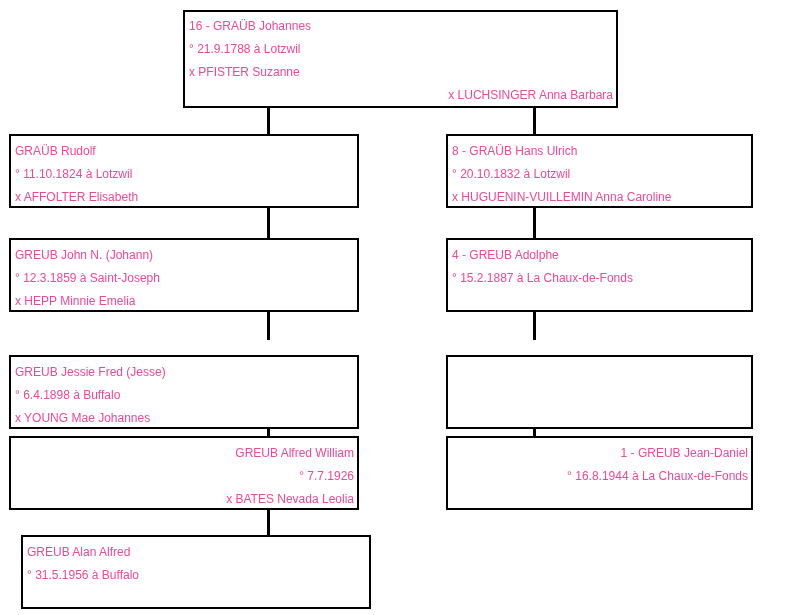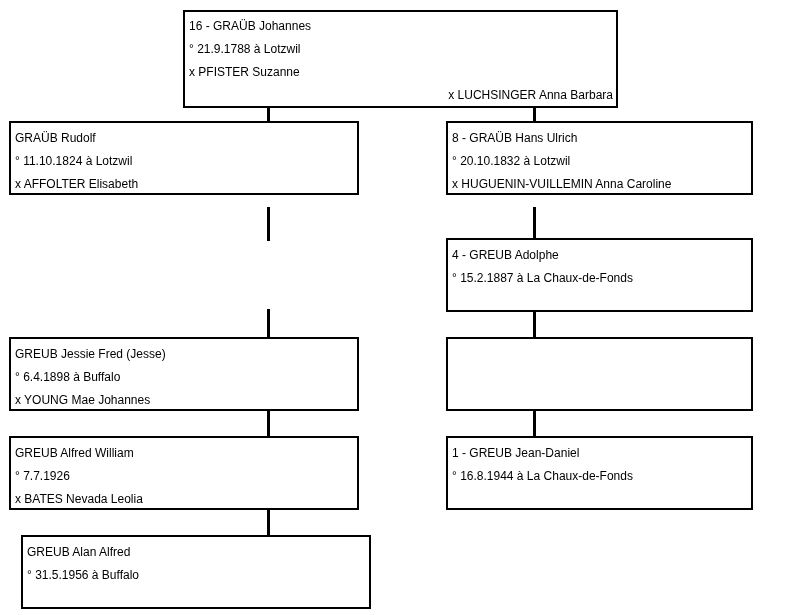--- a/index.html
+++ b/index.html
@@ -4,21 +4,21 @@
 <style>
   * { margin: 0; padding: 0; }
   html, body { background: #ffffff; }
   .canvas {
     position: relative;
     width: 800px;
     height: 615px;
     background: #ffffff;
     font-family: "Liberation Sans", sans-serif;
     font-size: 12px;
-    color: #000000;
+    color: #ec4899;
     overflow: hidden;
   }
   .box {
     position: absolute;
     box-sizing: border-box;
     border: 2px solid #000000;
     background: #ffffff;
     padding: 4px 3px 0 4px;
   }
   .box .line {
@@ -31,24 +31,24 @@
     padding-top: 3px;
   }
   .spouse2 {
     position: absolute;
     right: 3px; bottom: 4px;
     line-height: 14px;
     white-space: nowrap;
   }
   .col-left  { left: 9px;   width: 350px; height: 74px; }
   .col-right { left: 446px; width: 307px; height: 74px; }
-  .row-1 { top: 121px; }
+  .row-1 { top: 134px; }
   .row-2 { top: 238px; }
-  .row-3 { top: 337px; }
-  .row-4 { top: 436px; }
+  .row-3 { top: 355px; }
+  .row-4 { top: 436px; text-align: right; }
   .row-5 { top: 535px; margin-left: 12px; }
   .vline {
     position: absolute;
     width: 3px;
     background: #000000;
   }
   .vx-left  { left: 267px; }
   .vx-right { left: 533px; }
   .seg-0 { top: 106px; height: 32px; }
   .seg-1 { top: 207px; height: 34px; }
@@ -76,20 +76,25 @@
   <div class="vline vx-right seg-2"></div>
   <div class="vline vx-left seg-3"></div>
   <div class="vline vx-right seg-3"></div>
   <div class="vline vx-left seg-4"></div>
 
   <div class="box col-left row-1">
     <div class="line">GRAÜB Rudolf</div>
     <div class="line">° 11.10.1824 à Lotzwil</div>
     <div class="line">x AFFOLTER Elisabeth</div>
   </div>
+  <div class="box col-left row-2">
+    <div class="line">GREUB John N. (Johann)</div>
+    <div class="line">° 12.3.1859 à Saint-Joseph</div>
+    <div class="line">x HEPP Minnie Emelia</div>
+  </div>
   <div class="box col-left row-3">
     <div class="line">GREUB Jessie Fred (Jesse)</div>
     <div class="line">° 6.4.1898 à Buffalo</div>
     <div class="line">x YOUNG Mae Johannes</div>
   </div>
   <div class="box col-left row-4">
     <div class="line">GREUB Alfred William</div>
     <div class="line">° 7.7.1926</div>
     <div class="line">x BATES Nevada Leolia</div>
   </div>

